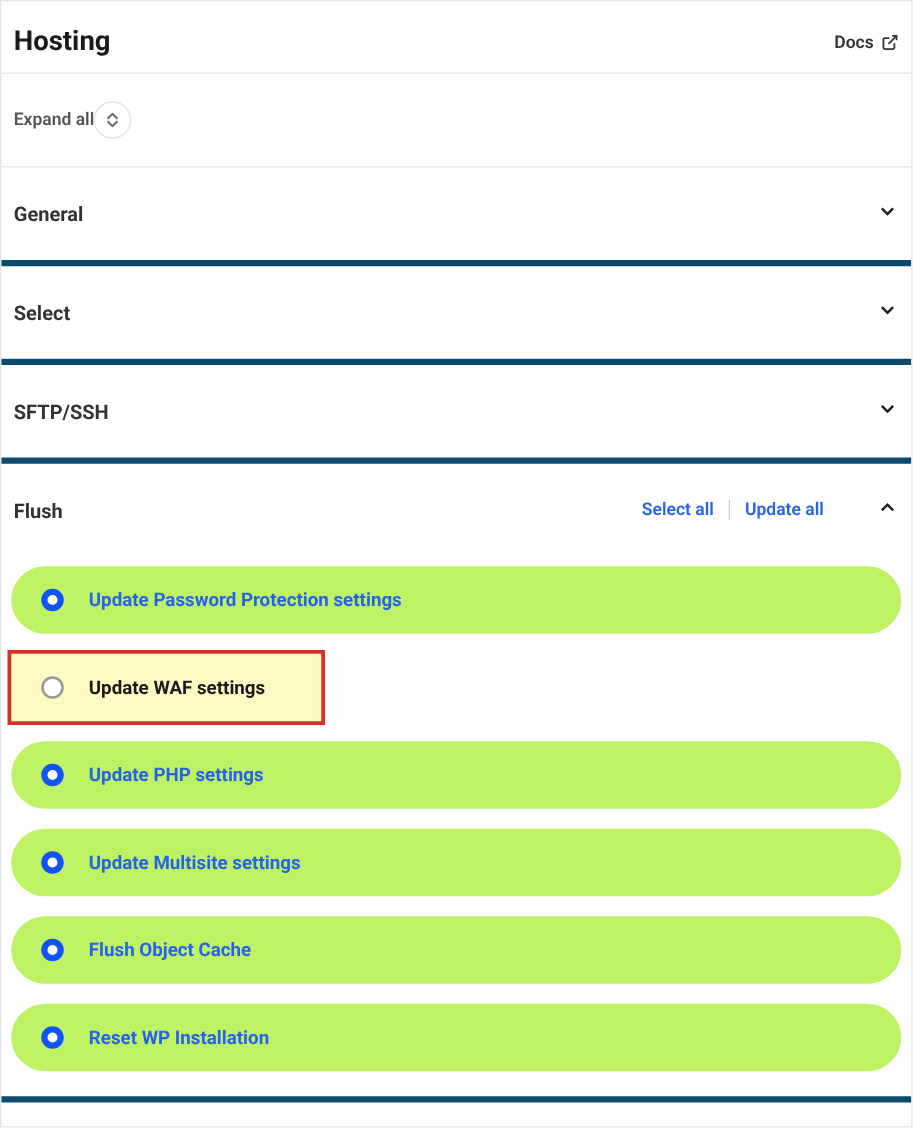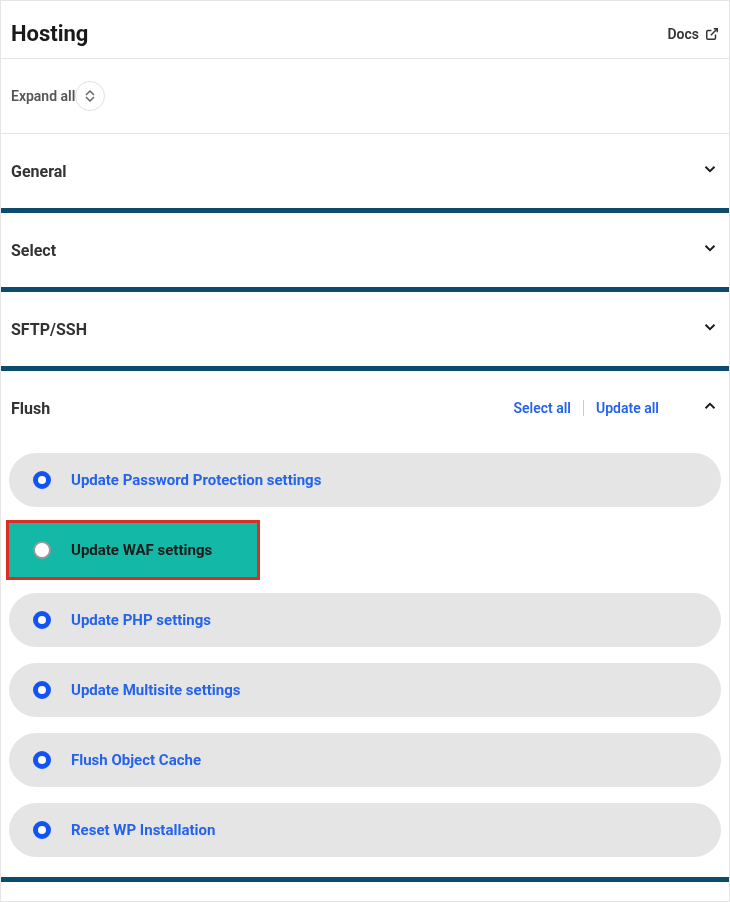--- a/index.html
+++ b/index.html
@@ -110,25 +110,25 @@
     .tool-item {
       display: flex;
       align-items: center;
       gap: 20px;
       padding: 18px 24px;
       border-radius: 999px;
       margin-bottom: 16px;
       cursor: pointer;
     }
     .tool-item.selected {
-      background: #e5e5e5;
+      background: #bef264;
       text-align: center;
     }
     .tool-item.unselected {
-      background: #14b8a6;
+      background: #fef9c3;
     }
     .tool-item.highlighted-box {
       outline: 3px solid #d93025;
       border-radius: 0;
       width: 248px;
       padding: 18px 24px 18px 24px;
       margin-bottom: 16px;
     }
     .radio {
       width: 18px;

